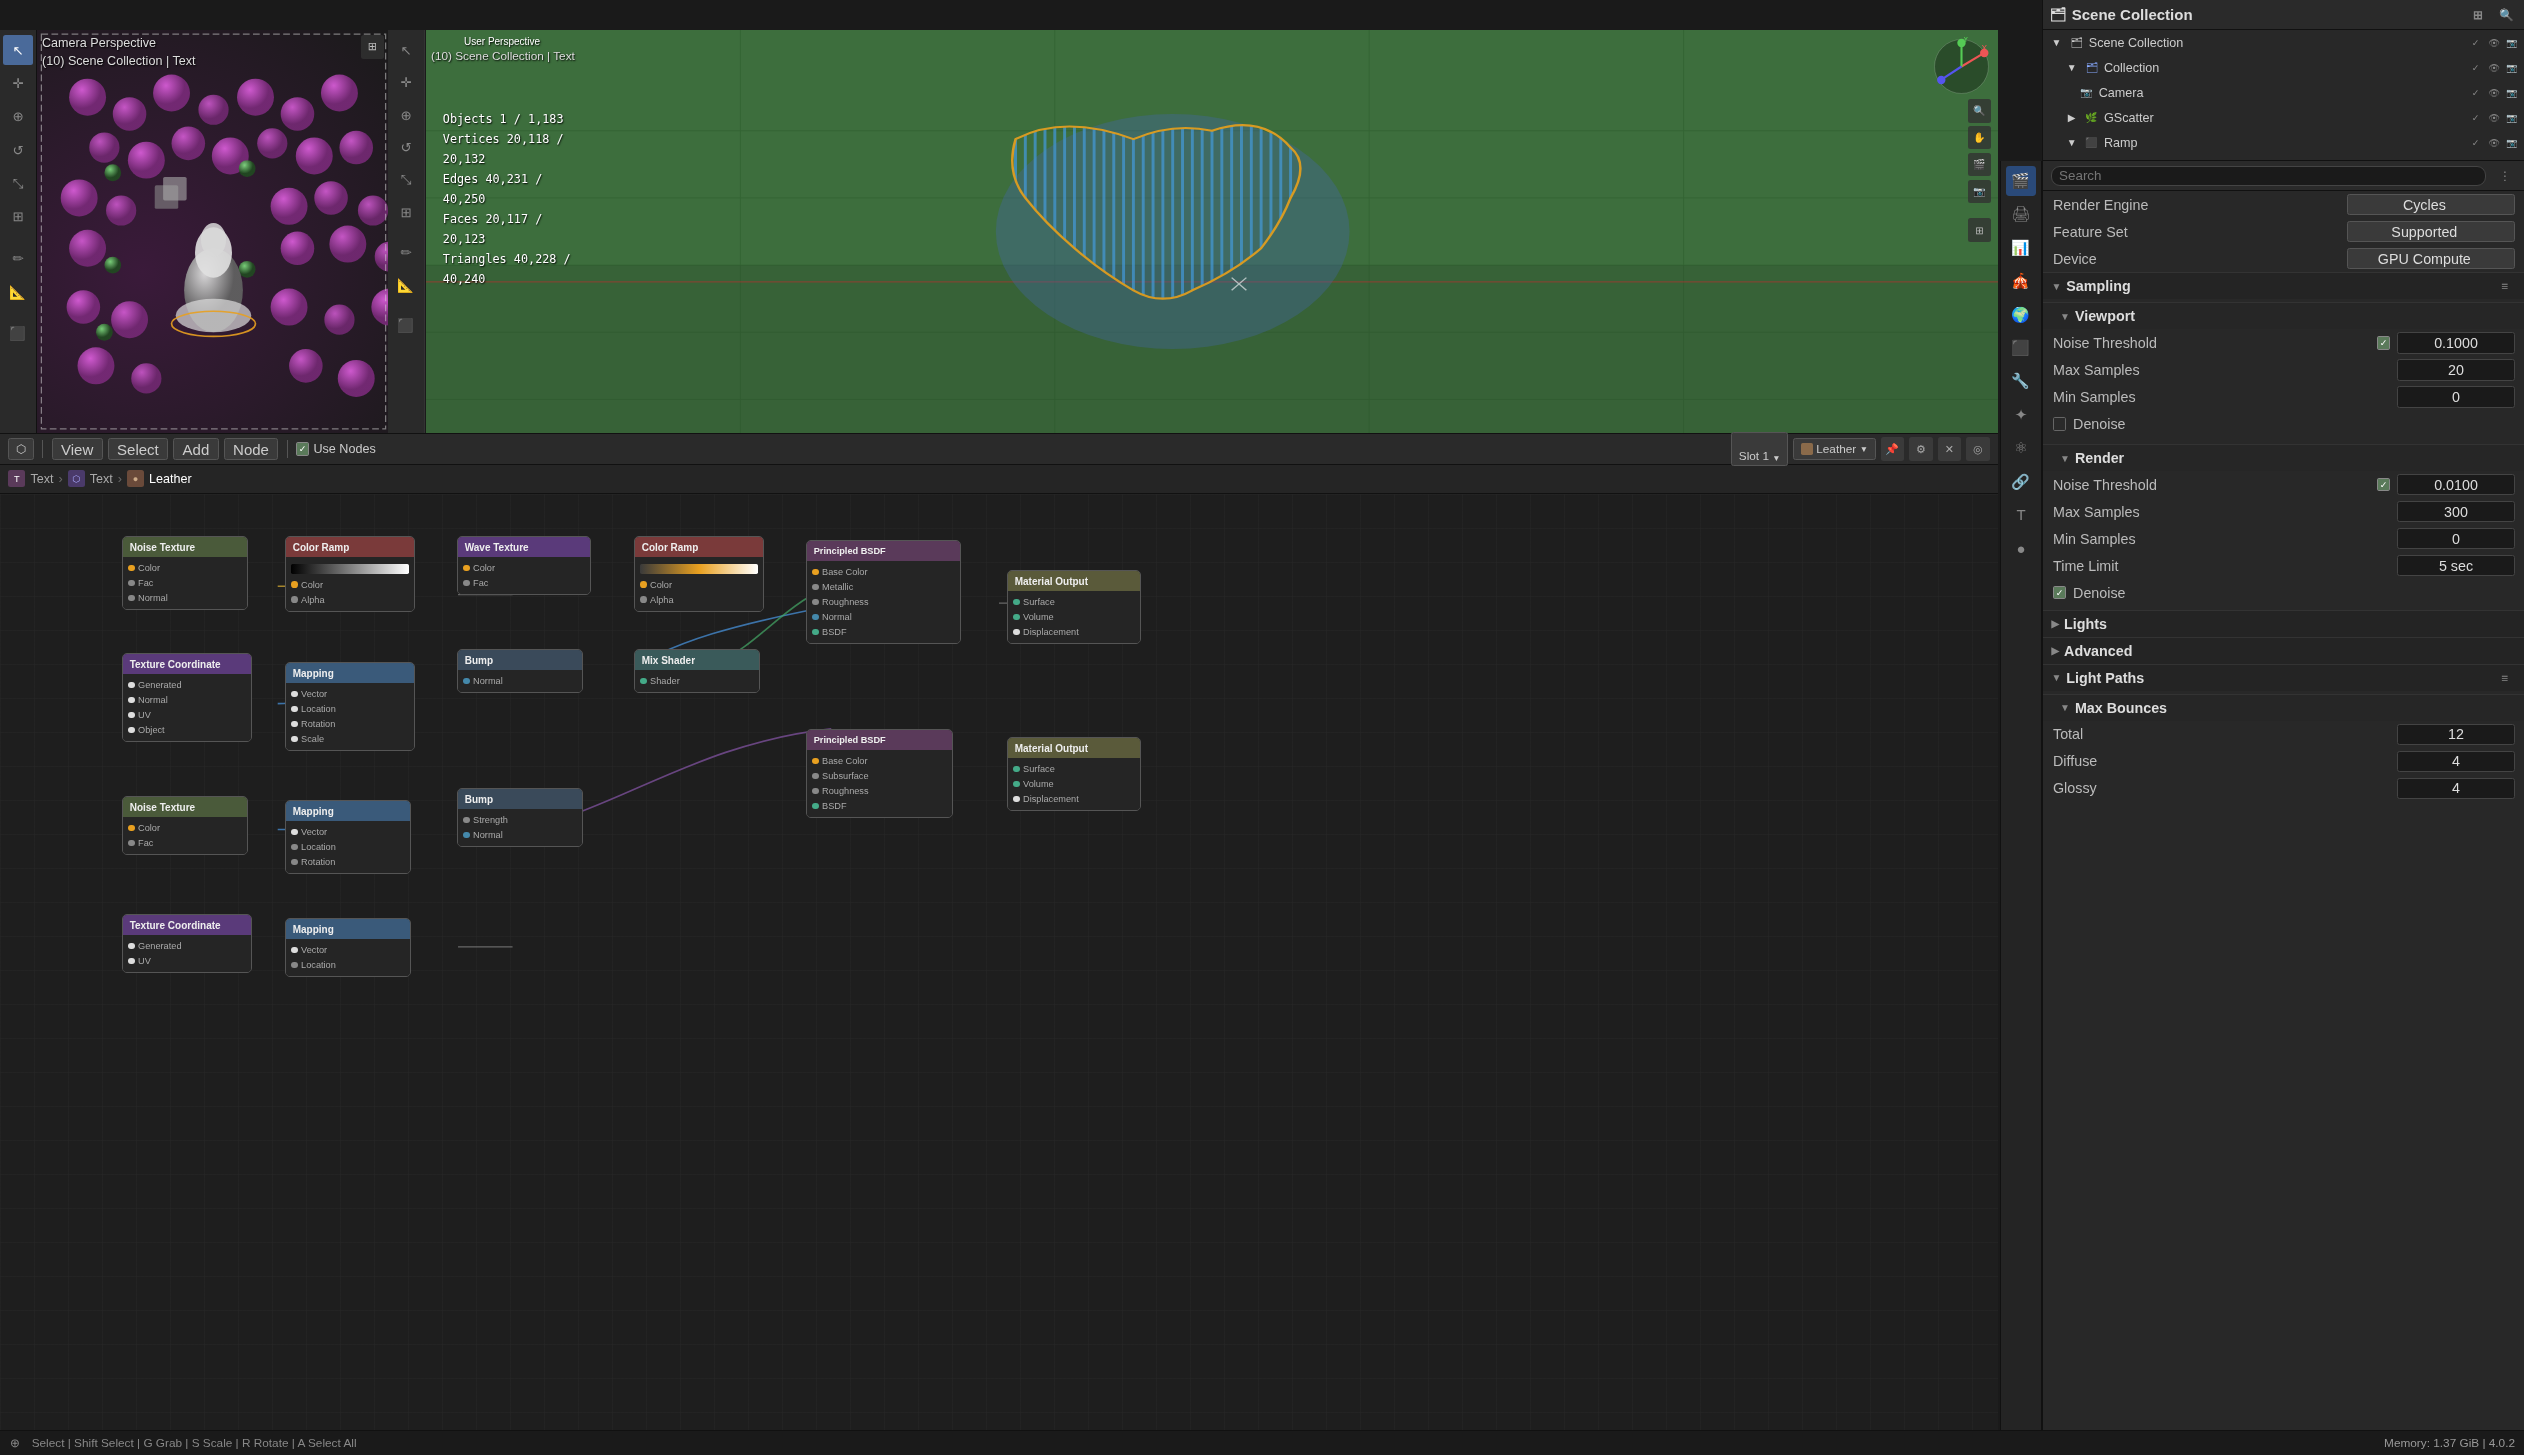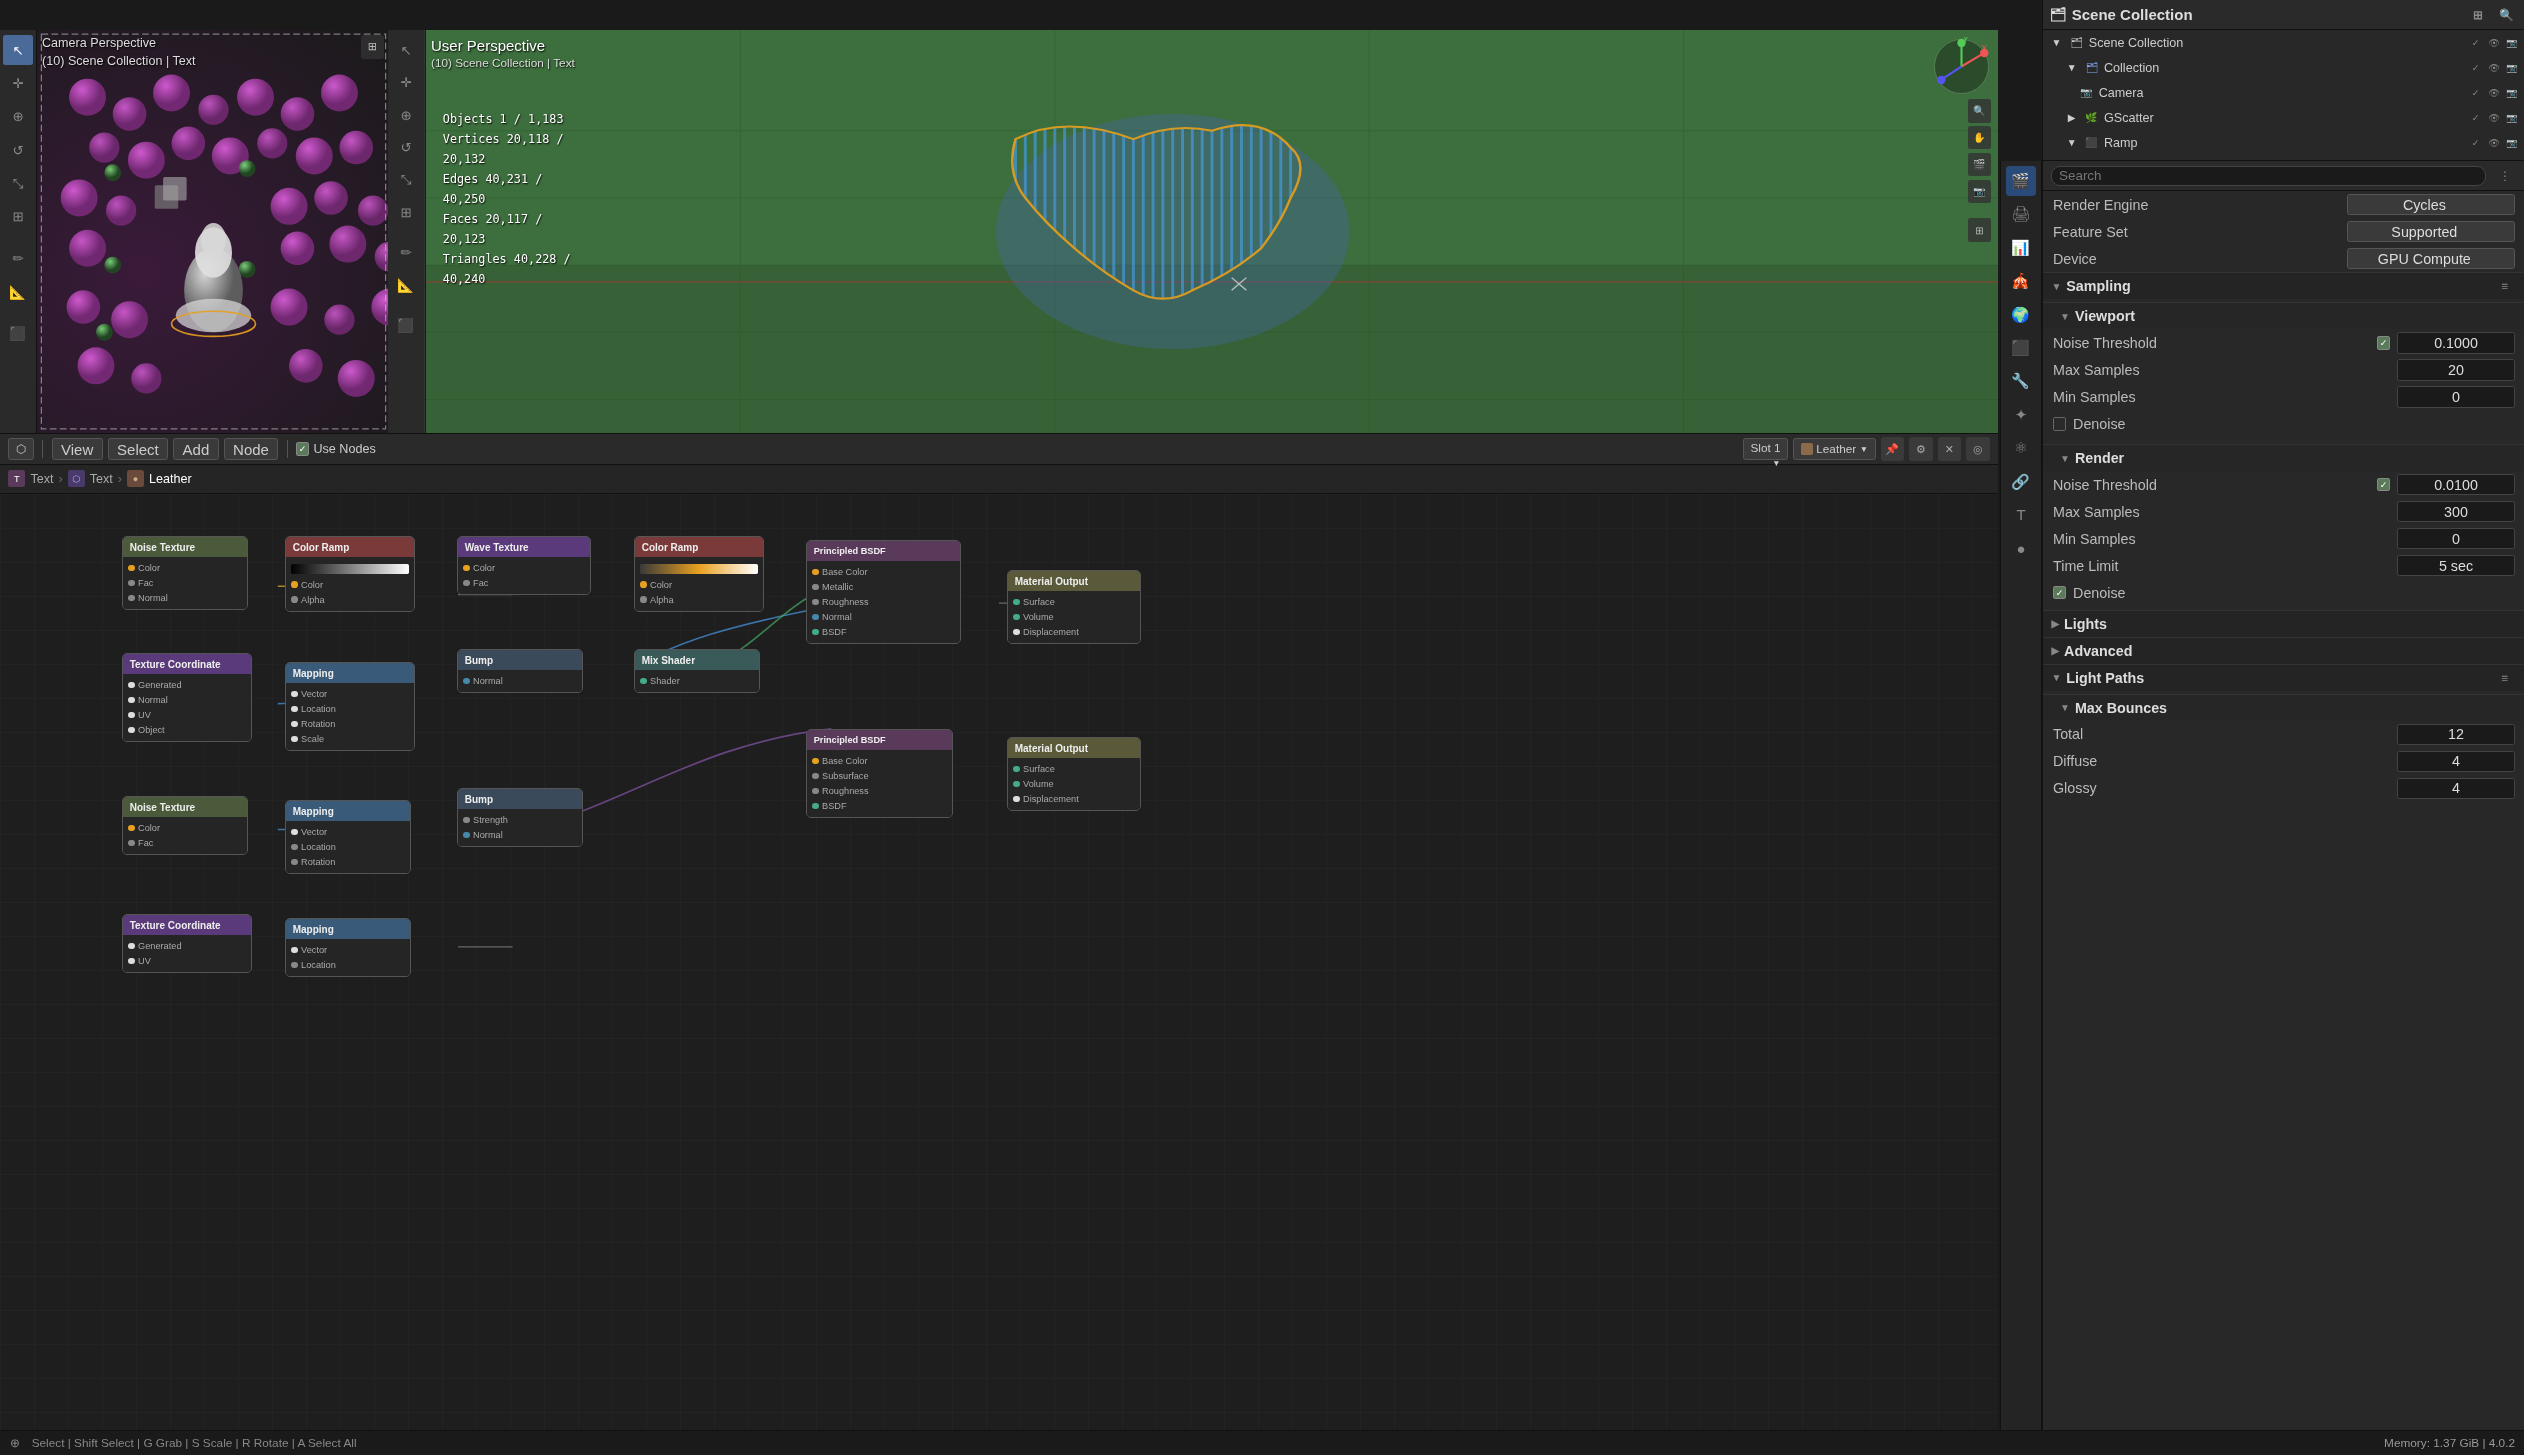--- a/index.html
+++ b/index.html
@@ -793,21 +793,21 @@
       </g>
 
       <g stroke="#fff" stroke-width="1.5" opacity="0.6">
         <line x1="820" y1="295" x2="835" y2="310"></line>
         <line x1="835" y1="295" x2="820" y2="310"></line>
       </g>
     </svg>
   </div>
 
   <div style="position:absolute; top:5px; left:5px; z-index:10;">
-    <div style="font-size:15px; color:#fff; line-height:1.4; text-shadow:0.8px 0.8px 1.7px #000;">User Perspective</div>
+    <div style="font-size:10px; color:#fff; line-height:1.4; text-shadow:0.8px 0.8px 1.7px #000;margin-left:33px;">User Perspective</div>
     <div style="font-size:11.8px; color:#ddd; text-shadow:0.8px 0.8px 1.7px #000;">(10) Scene Collection | Text</div>
     <div id="vp-stats" style="margin-top:6.7px;">
       <span style="display:block; font-size:11.8px; color:#fff; text-shadow:0.8px 0.8px 1.7px #000; font-family: monospace;">Objects    1 / 1,183</span>
       <span style="display:block; font-size:11.8px; color:#fff; text-shadow:0.8px 0.8px 1.7px #000; font-family: monospace;">Vertices   20,118 / 20,132</span>
       <span style="display:block; font-size:11.8px; color:#fff; text-shadow:0.8px 0.8px 1.7px #000; font-family: monospace;">Edges      40,231 / 40,250</span>
       <span style="display:block; font-size:11.8px; color:#fff; text-shadow:0.8px 0.8px 1.7px #000; font-family: monospace;">Faces      20,117 / 20,123</span>
       <span style="display:block; font-size:11.8px; color:#fff; text-shadow:0.8px 0.8px 1.7px #000; font-family: monospace;">Triangles  40,228 / 40,240</span>
     </div>
   </div>
 
@@ -861,21 +861,21 @@
 
   <div class="ne-sep"></div>
 
   <div style="display:flex; align-items:center; gap:4.2px; font-size:12.6px; color:#ccc; cursor:pointer;">
     <span style="width:13.4px;height:13.4px;background:#5a7a5a;border:0.8px solid #888;border-radius:1.7px;display:inline-flex;align-items:center;justify-content:center;font-size:9.2px;color:#fff;">✓</span>
     <span>Use Nodes</span>
   </div>
 
   <div style="flex:1;"></div>
 
-  <div style="display:flex; align-items:flex-end; gap:3.4px; background:#3a3a3a; border:0.8px solid #555; border-radius:2.5px; padding:1.7px 6.7px; height:22px; font-size:11.8px; color:#ccc; cursor:pointer;flex-direction:column;">
+  <div style="display:flex; align-items:flex-end; gap:3.4px; background:#3a3a3a; border:0.8px solid #555; border-radius:2.5px; padding:1.7px 6.7px; height:34px; font-size:11.8px; color:#ccc; cursor:pointer;">
     <span>Slot 1</span>
     <span style="font-size:8.4px;">▼</span>
   </div>
 
   <div style="display:flex; align-items:center; gap:3.4px; background:#3a3a3a; border:0.8px solid #555; border-radius:2.5px; padding:1.7px 6.7px; height:22px; font-size:11.8px; color:#ccc; cursor:pointer;">
     <span style="width:11.8px;height:11.8px;background:#8a6a4a;border-radius:1.7px;display:inline-block;"></span>
     <span>Leather</span>
     <span style="font-size:8.4px;">▼</span>
   </div>
 

